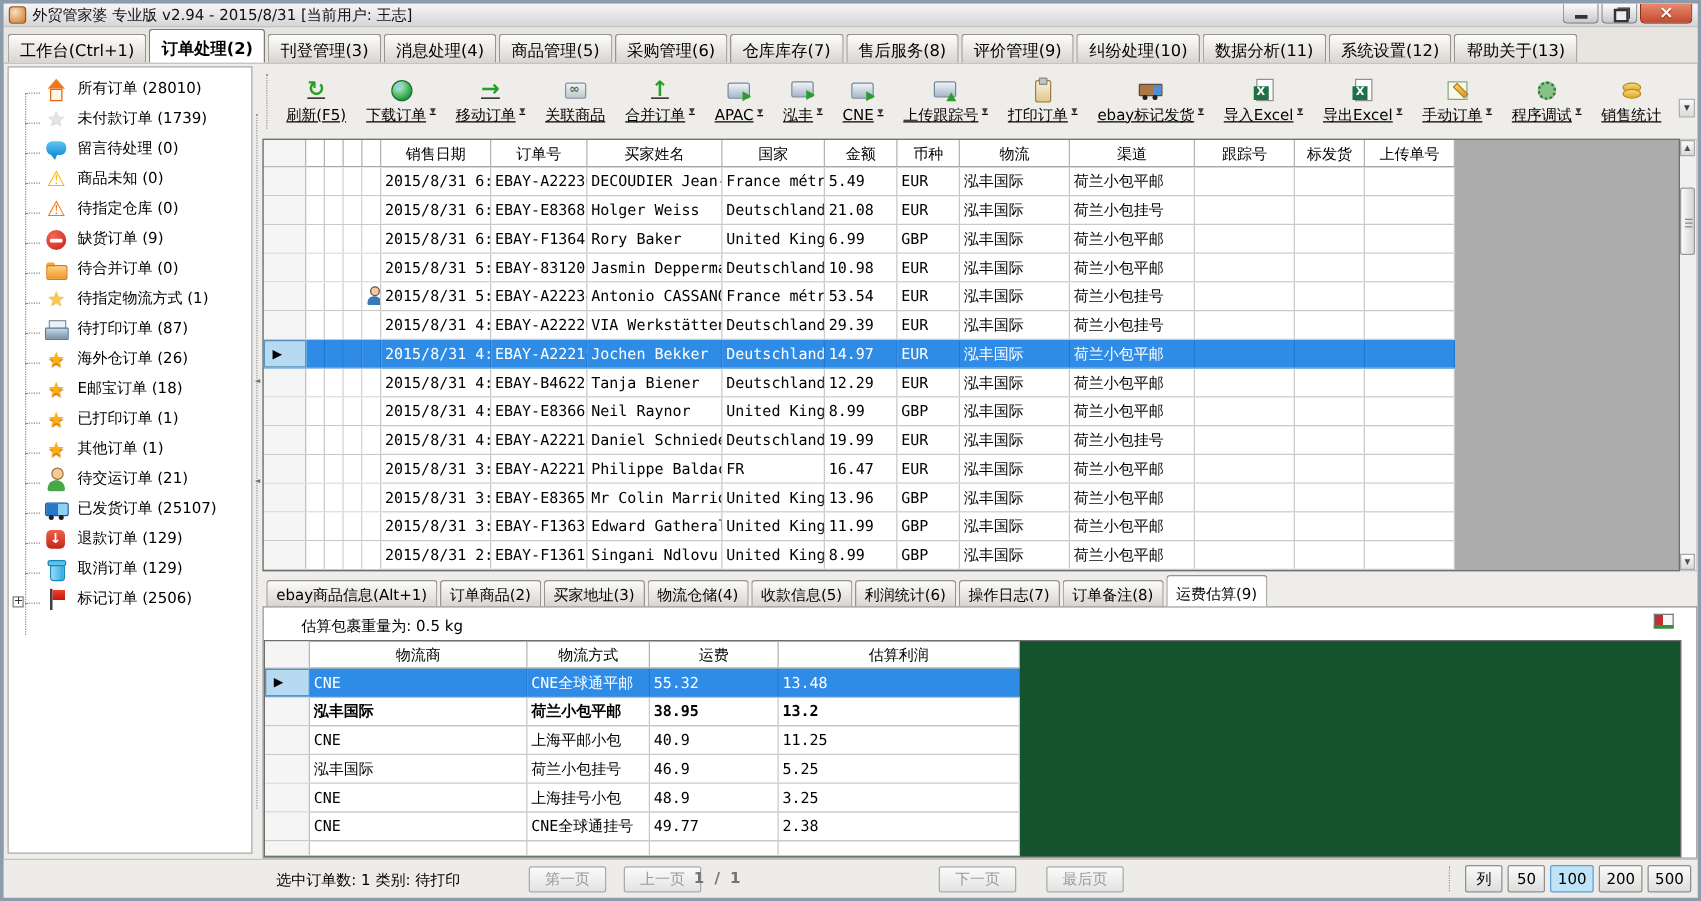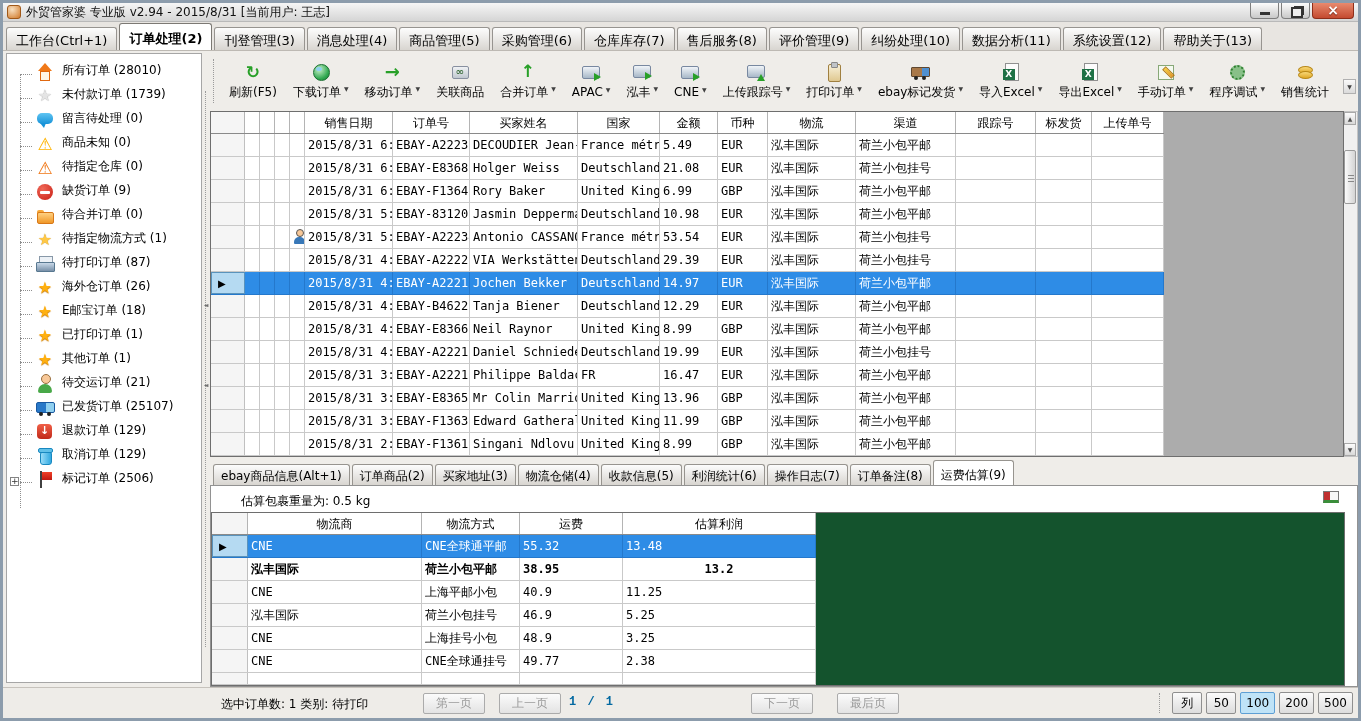--- a/index.html
+++ b/index.html
@@ -62,21 +62,21 @@
   .icon-refund::before{content:"";position:absolute;left:2px;top:2px;width:15px;height:15px;border-radius:4px;background:linear-gradient(#F06048,#C02818);}
   .icon-refund::after{content:"↓";position:absolute;left:0;top:1px;width:19px;color:#fff;font-size:11px;font-weight:bold;line-height:16px;}
   .icon-trash::before{content:"";position:absolute;left:5px;top:6px;width:10px;height:11px;background:linear-gradient(90deg,#98DCF8,#30A8E0);border:1px solid #1888C0;border-radius:2px 2px 3px 3px;}
   .icon-trash::after{content:"";position:absolute;left:3px;top:2px;width:13px;height:3px;background:#60C0E8;border:1px solid #1888C0;border-radius:2px;}
   .icon-flag::before{content:"";position:absolute;left:5px;top:1px;width:2px;height:17px;background:#404040;}
   .icon-flag::after{content:"";position:absolute;left:7px;top:2px;width:10px;height:8px;background:linear-gradient(#F04028,#C01810);}
 
   
   .toolbar{height:60px;display:flex;align-items:center;padding-left:12px;position:relative;}
   .toolbar::before{content:"";position:absolute;left:3px;top:8px;bottom:8px;border-left:1px dotted #9A9A9A;}
-  .tbtn{display:flex;flex-direction:column;align-items:center;padding:3px 6px;margin-right:2px;border:1px solid transparent;border-radius:3px;}
+  .tbtn{display:flex;flex-direction:column;align-items:center;padding:3px 6px;margin-right:2px;border:1px solid transparent;border-radius:3px;text-decoration:underline;}
   .tl-row{display:flex;align-items:flex-start;margin-top:2px;}
   .tlabel{font-size:12px;color:#000;white-space:nowrap;}
   .caret{font-size:6px;color:#404040;margin-left:3px;margin-top:1px;}
   .ticon{width:20px;height:20px;display:block;position:relative;text-align:center;}
   .ticon-refresh::before{content:"↻";color:#28A028;font-size:17px;font-weight:bold;line-height:20px;}
   .ticon-globe::before{content:"";position:absolute;left:2px;top:2px;width:15px;height:15px;border-radius:50%;background:radial-gradient(circle at 35% 30%,#C8F0C8,#30A850 65%,#1C7838);border:1px solid #187030;}
   .ticon-globe::after{content:"";position:absolute;left:5px;top:5px;width:6px;height:4px;border-radius:50%;background:#8ED0F0;}
   .ticon-arrow-right::before{content:"→";color:#28A028;font-size:18px;font-weight:bold;line-height:19px;}
   .ticon-link::before{content:"";position:absolute;left:2px;top:4px;width:15px;height:11px;background:linear-gradient(#F0F2F4,#C0C8D0);border:1px solid #8890A0;border-radius:2px;}
   .ticon-link::after{content:"∞";position:absolute;left:0;top:4px;width:19px;color:#3E7040;font-size:10px;font-weight:bold;}
@@ -129,21 +129,21 @@
   .book-icon{position:absolute;right:18px;top:5px;width:16px;height:12px;background:linear-gradient(90deg,#C03030 46%,#F8F8F8 46%);border:1px solid #787878;border-bottom:3px solid #3A8E3A;}
   .fgrid{width:1134px;height:174px;background:#14532d;border:1px solid #6E6E6E;overflow:hidden;}
   .fgrid .g-head,.fgrid .g-row{width:604px;}
   .f-bold .g-dcell{font-weight:bold;}
   .g-row.partial{height:12px;}
 
   
   .statusbar{height:31px;background:#EEECE8;border-top:1px solid #C6C2BC;position:relative;font-size:12px;}
   .sel-text{position:absolute;left:218px;top:8px;color:#000;}
   .pg-btn{position:absolute;top:5px;width:62px;height:21px;border:1px solid #ABABAB;border-radius:2px;background:linear-gradient(#FBFBFB,#E3E3E3);color:#9A9A9A;text-align:center;line-height:19px;font-size:12px;}
-  .pg-pos{position:absolute;top:7px;left:566px;font-weight:bold;color:#0369a1;letter-spacing:2px;font-family:Liberation Mono, monospace;}
+  .pg-pos{position:absolute;top:7px;left:552px;font-weight:bold;color:#737373;letter-spacing:2px;}
   .size-box{position:absolute;right:5px;top:4px;display:flex;align-items:center;}
   .size-divider{width:1px;height:20px;border-left:1px dotted #9A9A9A;margin-right:8px;}
   .psize{min-width:30px;height:22px;border:1px solid #8F8F8F;border-radius:2px;background:linear-gradient(#FBFBFB,#DDDDDD);margin-left:4px;text-align:center;line-height:20px;font-size:12px;padding:0 5px;color:#000;}
   .psize.active{background:#BFE3F7;border-color:#5E9FD4;}
 </style>
 </head>
 <body>
 
 <div class="window">
   <div class="titlebar">
@@ -681,21 +681,21 @@
               <div class="g-cell g-dcell" style="width: 174px;">CNE</div>
               <div class="g-cell g-dcell" style="width: 98px;">CNE全球通平邮</div>
               <div class="g-cell g-dcell" style="width: 103px;">55.32</div>
               <div class="g-cell g-dcell" style="width: 193px;">13.48</div>
             </div>
             <div class="g-row f-bold">
               <div class="g-cell g-selcol" style="width: 36px;"></div>
               <div class="g-cell g-dcell" style="width: 174px;">泓丰国际</div>
               <div class="g-cell g-dcell" style="width: 98px;">荷兰小包平邮</div>
               <div class="g-cell g-dcell" style="width: 103px;">38.95</div>
-              <div class="g-cell g-dcell" style="width: 193px; text-align: center;">13.2</div>
+              <div class="g-cell g-dcell" style="width: 193px;">13.2</div>
             </div>
             <div class="g-row">
               <div class="g-cell g-selcol" style="width: 36px;"></div>
               <div class="g-cell g-dcell" style="width: 174px;">CNE</div>
               <div class="g-cell g-dcell" style="width: 98px;">上海平邮小包</div>
               <div class="g-cell g-dcell" style="width: 103px;">40.9</div>
               <div class="g-cell g-dcell" style="width: 193px;">11.25</div>
             </div>
             <div class="g-row">
               <div class="g-cell g-selcol" style="width: 36px;"></div>

